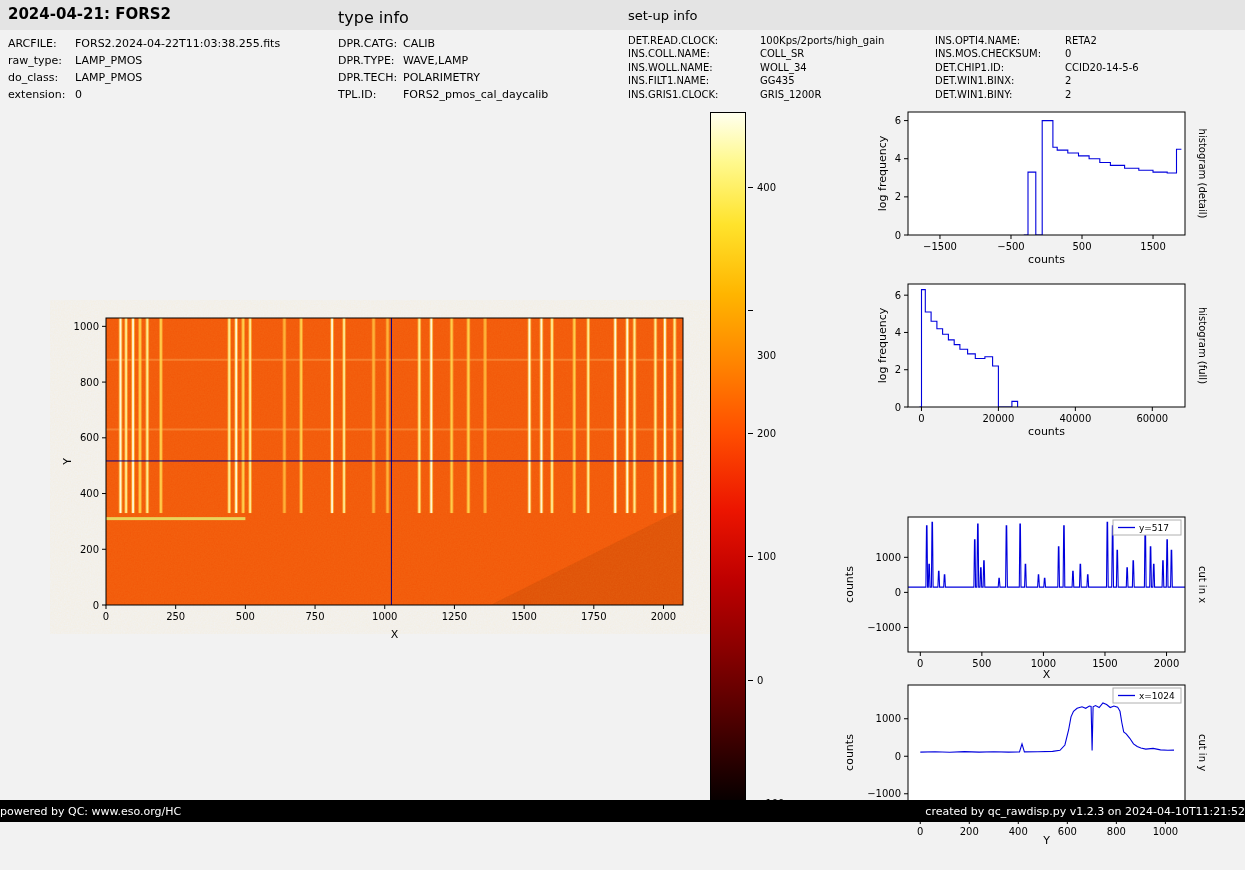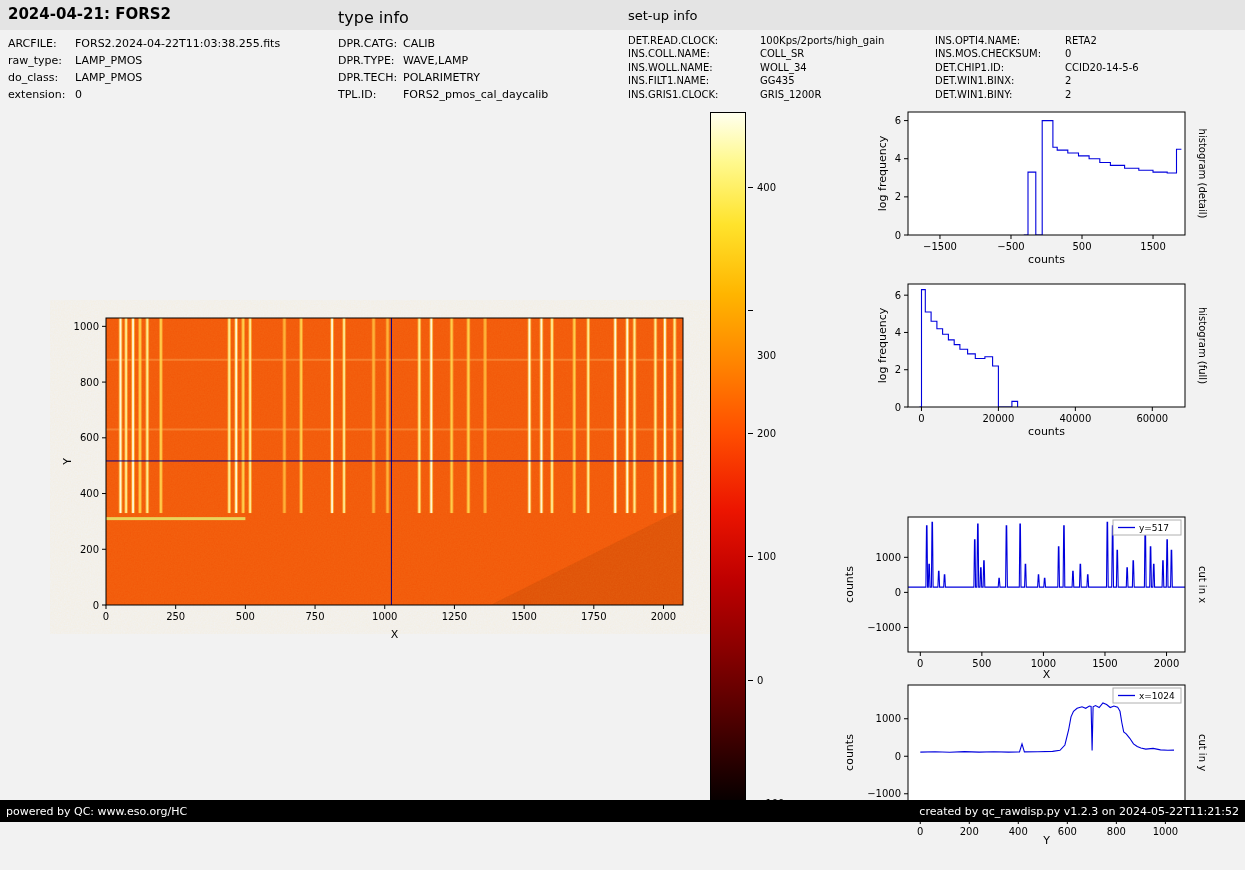--- a/index.html
+++ b/index.html
@@ -22,21 +22,21 @@
   #chart-raw{left:50px;top:300px;width:660px;height:360px}
   #chart-hist-detail{left:830px;top:100px;width:412px;height:180px}
   #chart-hist-full{left:830px;top:272px;width:412px;height:180px}
   #chart-cut-x{left:830px;top:505px;width:412px;height:190px}
   #chart-cut-y{left:830px;top:673px;width:412px;height:190px}
   .colorbar-wrap{position:absolute;left:710px;top:112px;width:95px;height:704px}
   .colorbar-bar{position:absolute;left:0;top:0;width:36px;height:698px;border:1px solid #000;
     background:linear-gradient(to top,#000000 0%,#240000 6%,#560000 14%,#8a0000 23%,#bf0000 33%,#ec1500 43%,#ff4e00 54%,#ff8400 64%,#ffb500 74%,#ffe32c 84%,#fff98e 93%,#ffffee 100%)}
   .cb-tick{position:absolute;width:5px;height:1px;background:#000;left:38px}
   .cb-label{position:absolute;left:47px;font-size:10px;transform:translateY(-50%);white-space:nowrap}
-  .bottombar{position:absolute;left:0;bottom:0;width:100%;height:22px;background:#000;color:#fff;font-size:11px;display:flex;justify-content:space-between;align-items:center;padding:0 6px}
+  .bottombar{position:absolute;left:0;bottom:0;width:100%;height:22px;background:#000;color:#fff;font-size:11px;display:flex;justify-content:space-between;align-items:center;padding:0 0}
   svg text{font-family:"DejaVu Sans","Liberation Sans",sans-serif;fill:#000}
   text.tick{font-size:10px}
   text.axlabel{font-size:11px}
   text.rlabel{font-size:10px}
   text.legend{font-size:9px}
 </style>
 </head>
 <body>
 
 <div class="page">
@@ -381,16 +381,16 @@
         <text x="216.5" y="171" class="axlabel" text-anchor="middle">Y</text>
         <text x="0" y="0" class="axlabel" text-anchor="middle" transform="translate(23,79.5) rotate(-90)">counts</text>
         <text x="0" y="0" class="rlabel" text-anchor="middle" transform="translate(369,79.5) rotate(90)">cut in y</text>
         <rect x="283" y="15" width="68" height="15" fill="#ffffff" stroke="#b0b0b0"></rect>
         <line x1="288" y1="22.5" x2="305" y2="22.5" stroke="#0000dd" stroke-width="1.3"></line>
         <text x="309" y="26" class="legend" text-anchor="start">x=1024</text>
       </svg></div>
 
   <footer class="bottombar">
     <span>powered by QC: www.eso.org/HC</span>
-    <span>created by qc_rawdisp.py v1.2.3 on 2024-05-22T11:21:52</span>
+    <span>created by qc_rawdisp.py v1.2.3 on 2024-04-10T11:21:52</span>
   </footer>
 
 </div>
 
 </body></html>

